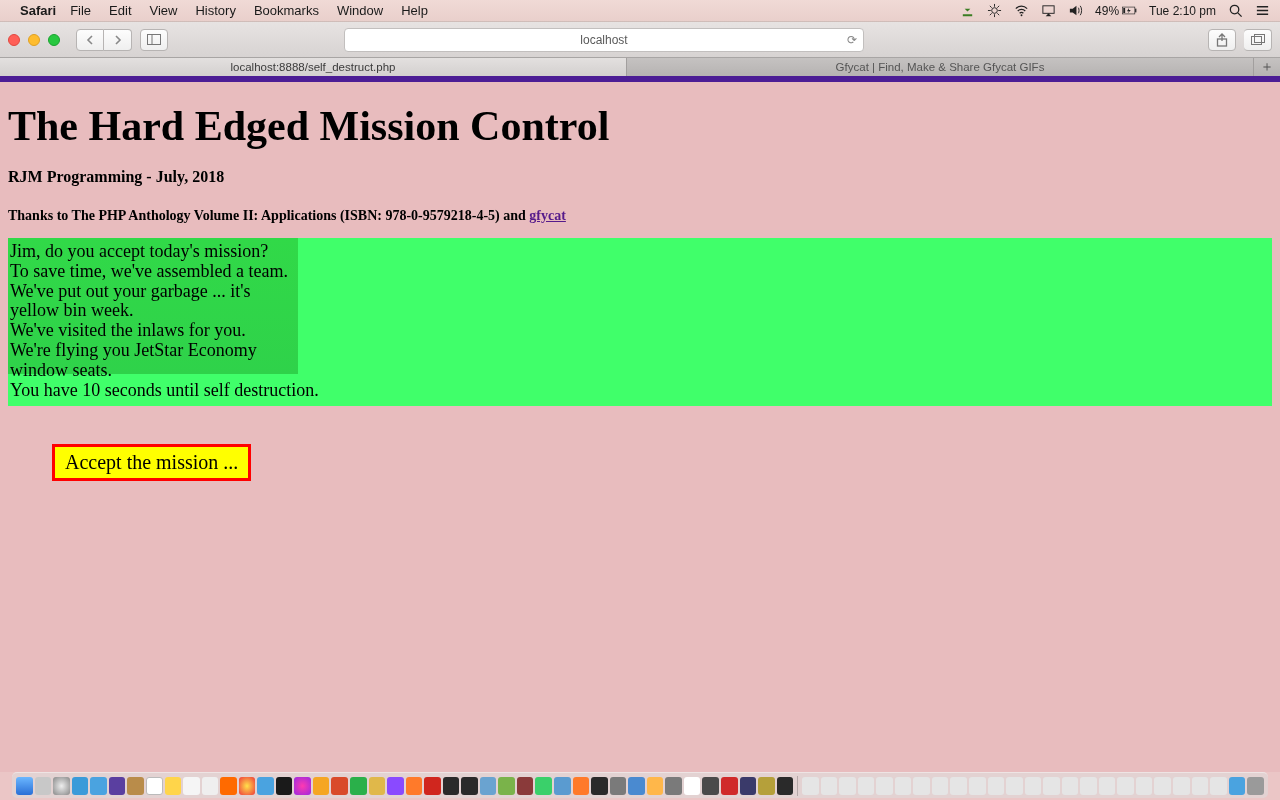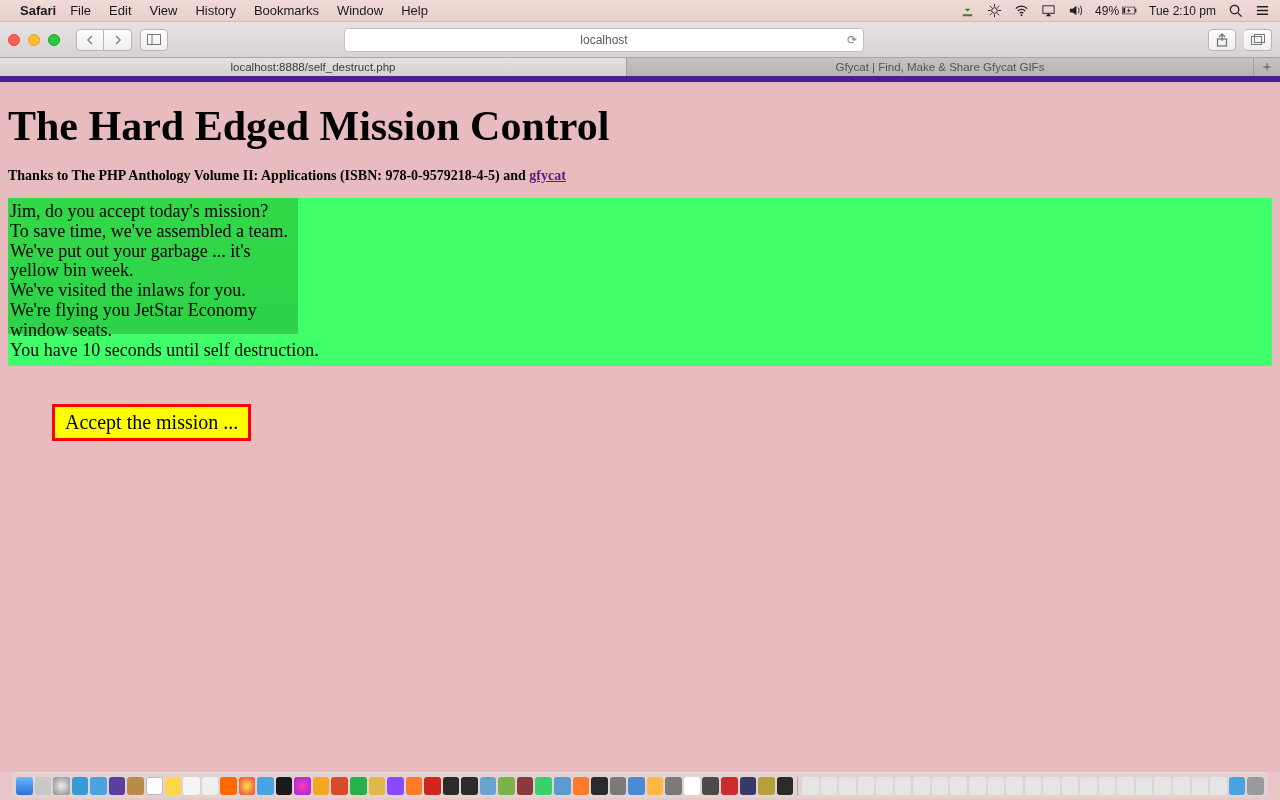--- a/index.html
+++ b/index.html
@@ -254,20 +254,21 @@
     <span>localhost:8888/self_destruct.php</span>
   </div>
   <div class="tab inactive">
     <span>Gfycat | Find, Make &amp; Share Gfycat GIFs</span>
   </div>
   <div class="newtab">＋</div>
 </div>
 
 <div class="page">
   <h1>The Hard Edged Mission Control</h1>
+  <div class="sub">RJM Programming - July, 2018</div>
   <div class="thanks">
     <span>Thanks to The PHP Anthology Volume II: Applications (ISBN: 978-0-9579218-4-5) and </span><a href="#">gfycat</a>
   </div>
 
   <div class="greenbox">
     <div class="shade"></div>
     <div class="gtext">
       <span class="line">Jim, do you accept today's mission?</span>
       <span class="line">To save time, we've assembled a team.</span>
       <span class="line">We've put out your garbage ... it's</span>

